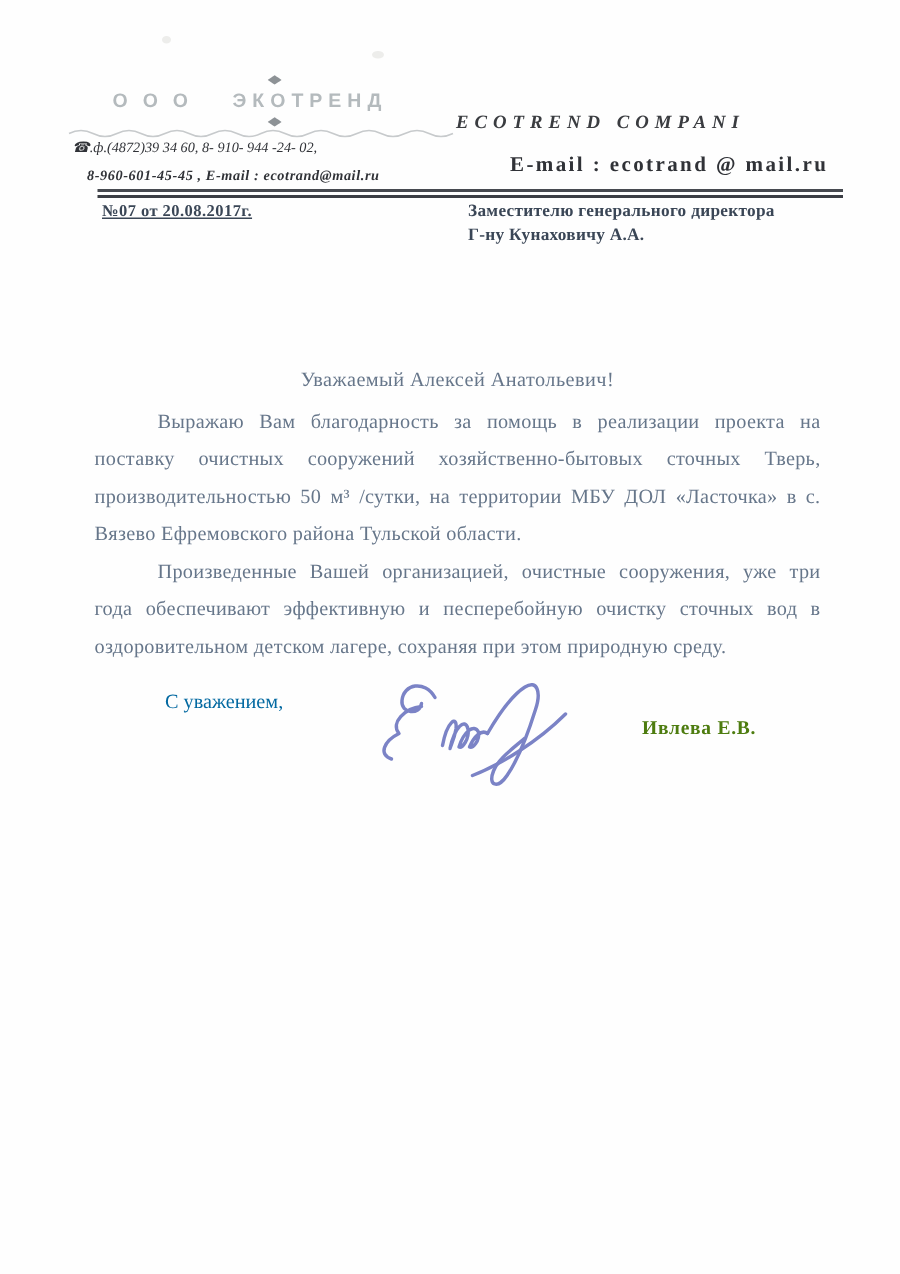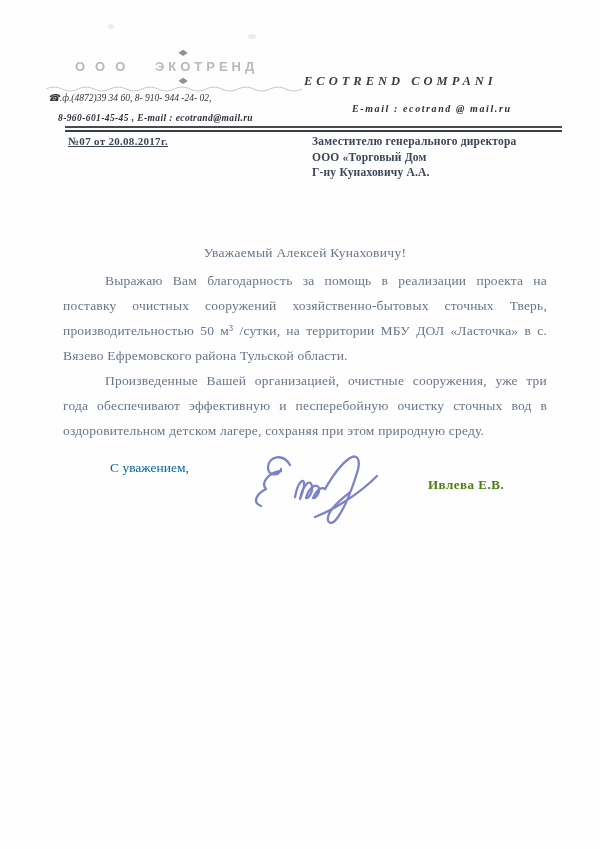--- a/index.html
+++ b/index.html
@@ -42,22 +42,22 @@
     left:70px;top:92px;
     font-size:8px;font-weight:bold;font-style:italic;
     color:#35373c;white-space:nowrap;letter-spacing:0.2px;
   }
   .phone1{
     left:48px;top:92px;
     font-size:9.5px;font-weight:normal;font-style:italic;
     color:#303237;white-space:nowrap;
   }
   .email1{
-    left:352px;top:103px;
-    font-size:10px;font-weight:bold;font-style:italic;
+    left:340px;top:103px;
+    font-size:14px;font-weight:bold;
     letter-spacing:1.6px;color:#303237;white-space:nowrap;
   }
   .phone2{
     left:58px;top:113px;
     font-size:9.5px;font-weight:bold;font-style:italic;
     color:#303237;white-space:nowrap;letter-spacing:0.4px;
   }
   .rule{
     left:65px;top:126px;width:497px;height:2px;
     border-top:2px solid #474a50;
@@ -115,25 +115,24 @@
   <div class="abs phone1">☎.ф.(4872)39 34 60,  8- 910- 944 -24- 02,</div>
   <div class="abs email1">E-mail : ecotrand @ mail.ru</div>
   <div class="abs phone2">8-960-601-45-45 , E-mail : ecotrand@mail.ru</div>
 
   <div class="abs rule"></div>
 
   <div class="abs refnum">№07 от 20.08.2017г.</div>
 
   <div class="abs recipient">
     <div>Заместителю генерального директора</div>
-    <div>ООО «Торговый Дом</div>
     <div>Г-ну Кунаховичу А.А.</div>
   </div>
 
-  <div class="abs salutation">Уважаемый Алексей Кунаховичу!</div>
+  <div class="abs salutation">Уважаемый Алексей Анатольевич!</div>
 
   <div class="abs bodytext">
     <div class="line line-j indent">Выражаю Вам благодарность за помощь в реализации проекта на</div>
     <div class="line line-j">поставку очистных сооружений хозяйственно-бытовых сточных Тверь,</div>
     <div class="line line-j">производительностью 50 м³ /сутки, на территории МБУ ДОЛ «Ласточка» в с.</div>
     <div class="line">Вязево Ефремовского района Тульской области.</div>
     <div class="line line-j indent">Произведенные Вашей организацией, очистные сооружения, уже три</div>
     <div class="line line-j">года обеспечивают эффективную и песперебойную очистку сточных вод в</div>
     <div class="line">оздоровительном детском лагере, сохраняя при этом природную среду.</div>
   </div>

